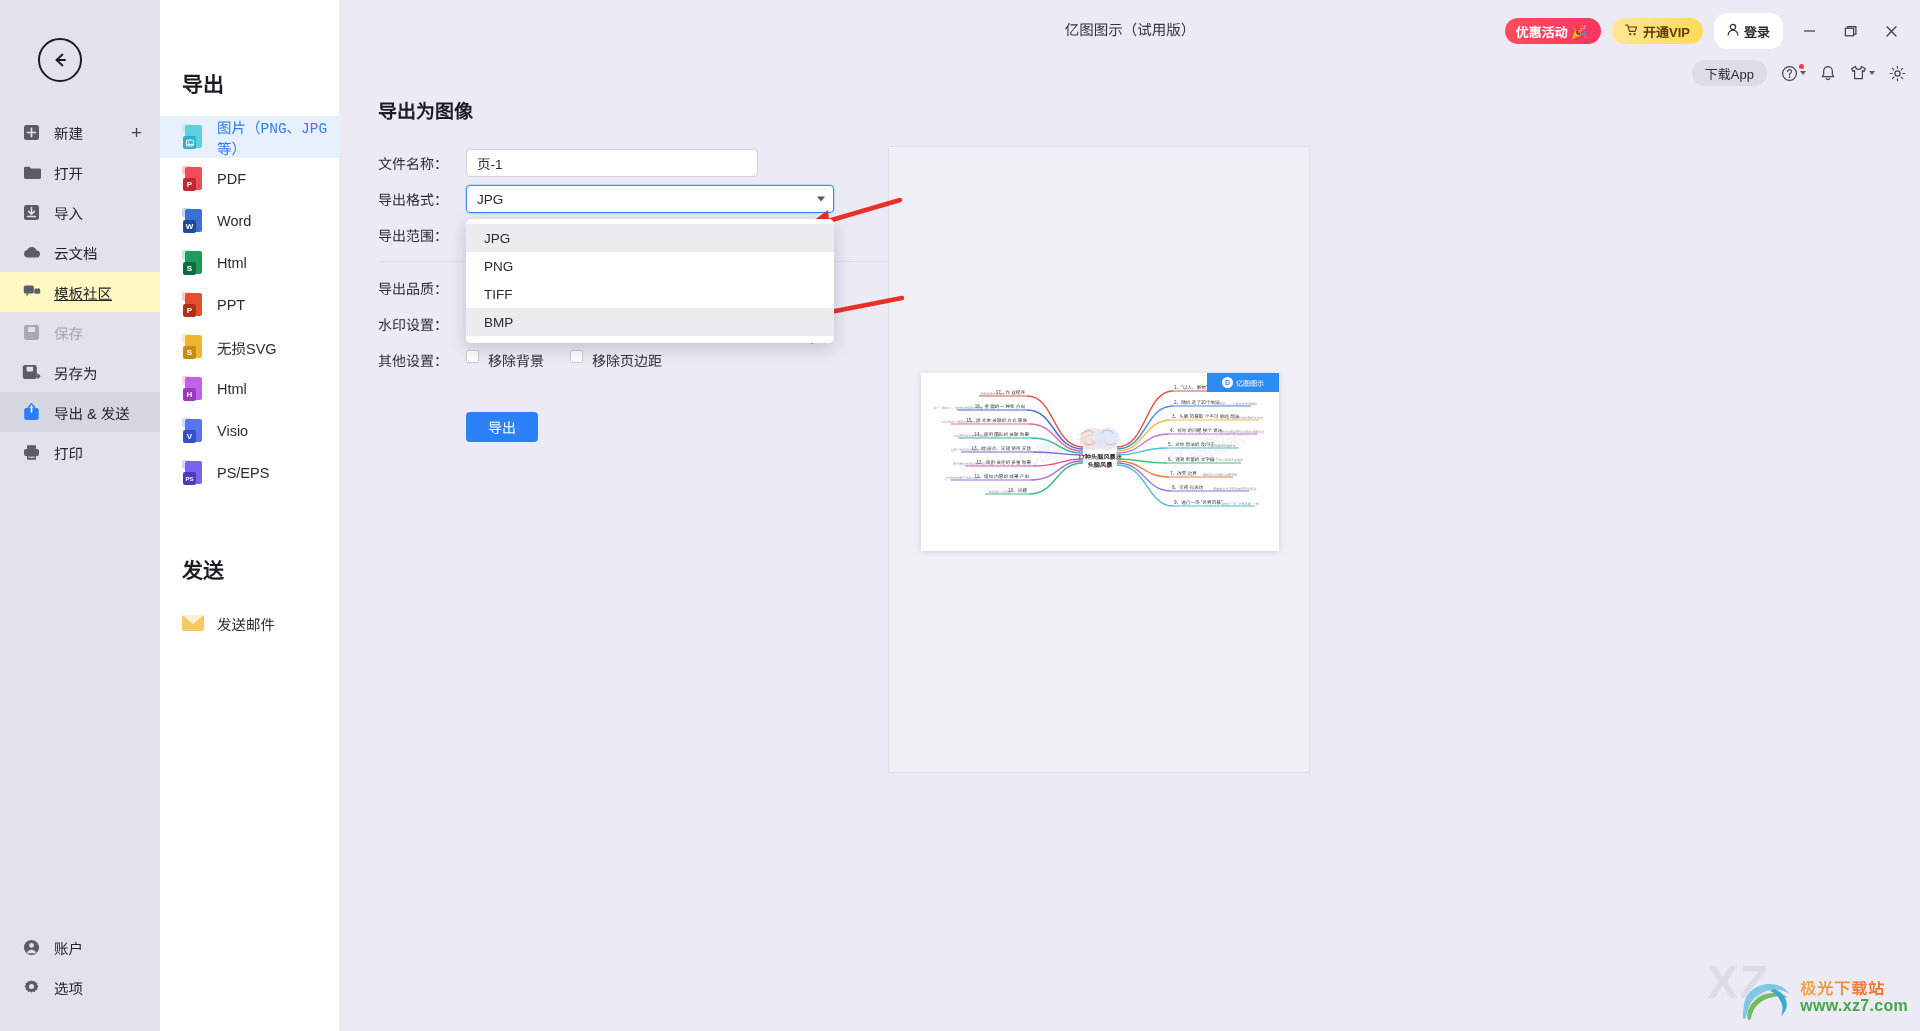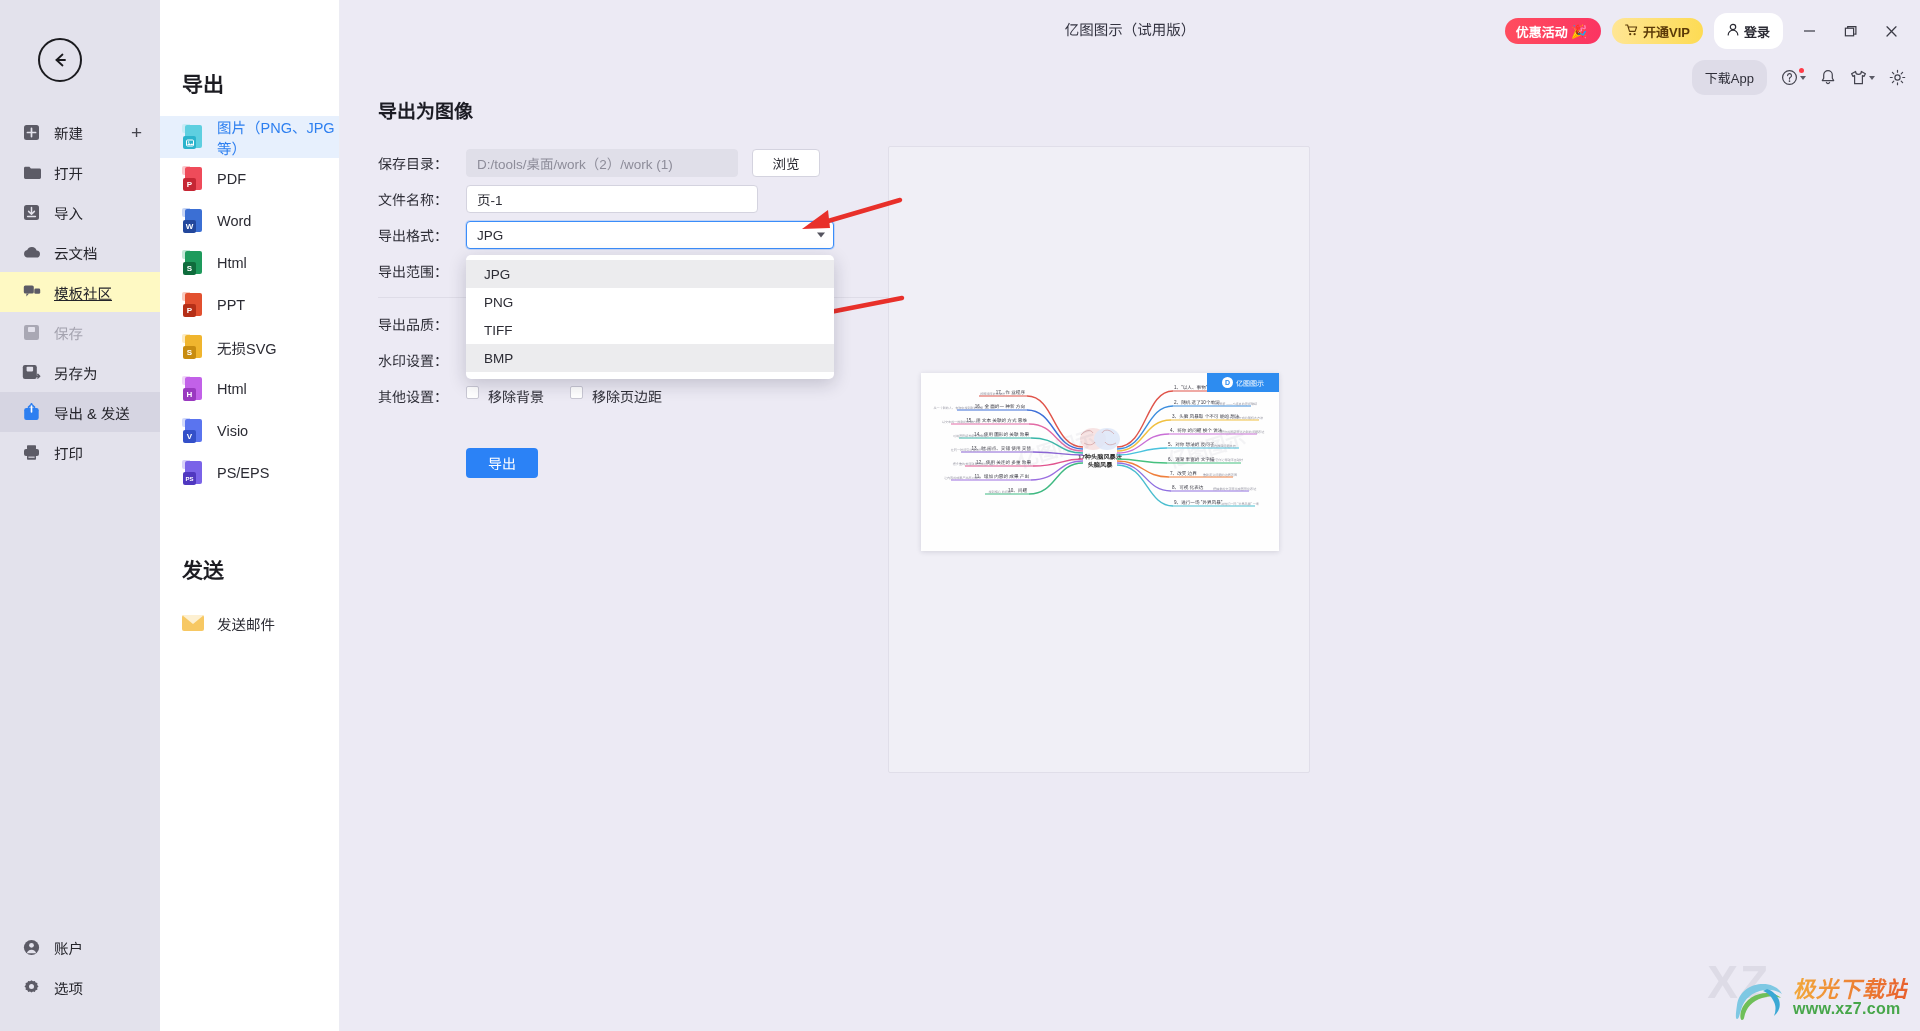--- a/index.html
+++ b/index.html
@@ -69,21 +69,21 @@
     padding: 0 0 0 22px;
   }
   .explist h2 { margin-top: 68px; margin-bottom: 18px; }
   .explist h3 { margin-top: 60px; margin-bottom: 18px; }
   .exp-item {
     display: flex; align-items: center; gap: 13px;
     height: 42px; padding-left: 22px;
     font-size: 14.5px; color: #2b2b33;
     cursor: pointer;
   }
-  .exp-item.selected { background: #e7f0fd; color: #2d7ff0; }
+  .exp-item.selected { background: #e7f0fd; color: #2d7ff0; font-family: Liberation Mono, monospace; }
   .exp-item .fileicon {
     width: 22px; height: 26px; flex: 0 0 22px;
     position: relative;
   }
   .fileicon .sheet {
     position: absolute; left: 3px; top: 1px;
     width: 17px; height: 23px; border-radius: 2px;
   }
   .fileicon .tab {
     position: absolute; left: 0px; top: 0px;
@@ -149,21 +149,21 @@
   .wbtn {
     width: 30px; height: 26px; display: flex;
     align-items: center; justify-content: center;
     color: #3a3a44; cursor: pointer;
   }
   .subbar {
     position: absolute; right: 14px; top: 60px;
     display: flex; align-items: center; gap: 14px;
   }
   .chip-app {
-    height: 35px; padding: 0 13px; border-radius: 13px;
+    height: 26px; padding: 0 13px; border-radius: 13px;
     background: #dedce8; color: #2e2e38; font-size: 13px;
     display: flex; align-items: center; cursor: pointer;
   }
   .icobtn {
     display: flex; align-items: center; gap: 2px;
     color: #44444f; cursor: pointer; position: relative;
   }
   .reddot {
     position: absolute; right: 2px; top: -1px;
     width: 5px; height: 5px; border-radius: 50%;
@@ -270,26 +270,25 @@
   .cursor { position: absolute; pointer-events: none; }
 
   
   .watermark {
     position: absolute; right: 12px; bottom: 10px;
     display: flex; align-items: center; gap: 6px;
     pointer-events: none;
   }
   .wm-text { display: flex; flex-direction: column; line-height: 1.05; }
   .wm-cn {
-    font-size: 22px; font-weight: bold;
+    font-size: 16px; font-weight: bold;
     background: linear-gradient(90deg,#f2a93b,#e8602e);
     -webkit-background-clip: text; background-clip: text;
     color: transparent;
     letter-spacing: 1px;
-    font-style: italic;
   }
   .wm-url { font-size: 16px; font-weight: bold; color: #47a64a; letter-spacing: .3px; }
   .wm-ghost {
     position: absolute; right: 150px; bottom: 22px;
     font-size: 46px; font-weight: bold; color: rgba(120,120,140,.13);
     letter-spacing: 2px;
   }
 </style>
 </head>
 <body>
@@ -603,27 +602,20 @@
               <circle cx="8.5" cy="8.5" r="2.6" fill="none" stroke="#44444f" stroke-width="1.2"></circle>
               <path d="M8.5 1.3v1.9M8.5 13.8v1.9M1.3 8.5h1.9M13.8 8.5h1.9M3.4 3.4l1.4 1.4M12.2 12.2l1.4 1.4M13.6 3.4l-1.4 1.4M4.8 12.2l-1.4 1.4" stroke="#44444f" stroke-width="1.2" stroke-linecap="round"></path>
             </svg>
         </div>
       </div>
     </div>
 
     <div class="form-wrap">
       <div class="form-title">导出为图像</div>
 
-      <div class="frow">
-        <div class="flabel">保存目录：</div>
-        <div class="fctl">
-          <div class="inp readonly" style="width:272px" title="D:/tools/桌面/work（2）/work (1)">D:/tools/桌面/work（2）/work (1)</div>
-        </div>
-        <div class="browse-btn">浏览</div>
-      </div>
 
       <div class="frow">
         <div class="flabel">文件名称：</div>
         <div class="fctl">
           <div class="inp" style="width:292px" title="页-1">页-1</div>
         </div>
       </div>
 
       <div class="frow">
         <div class="flabel">导出格式：</div>

